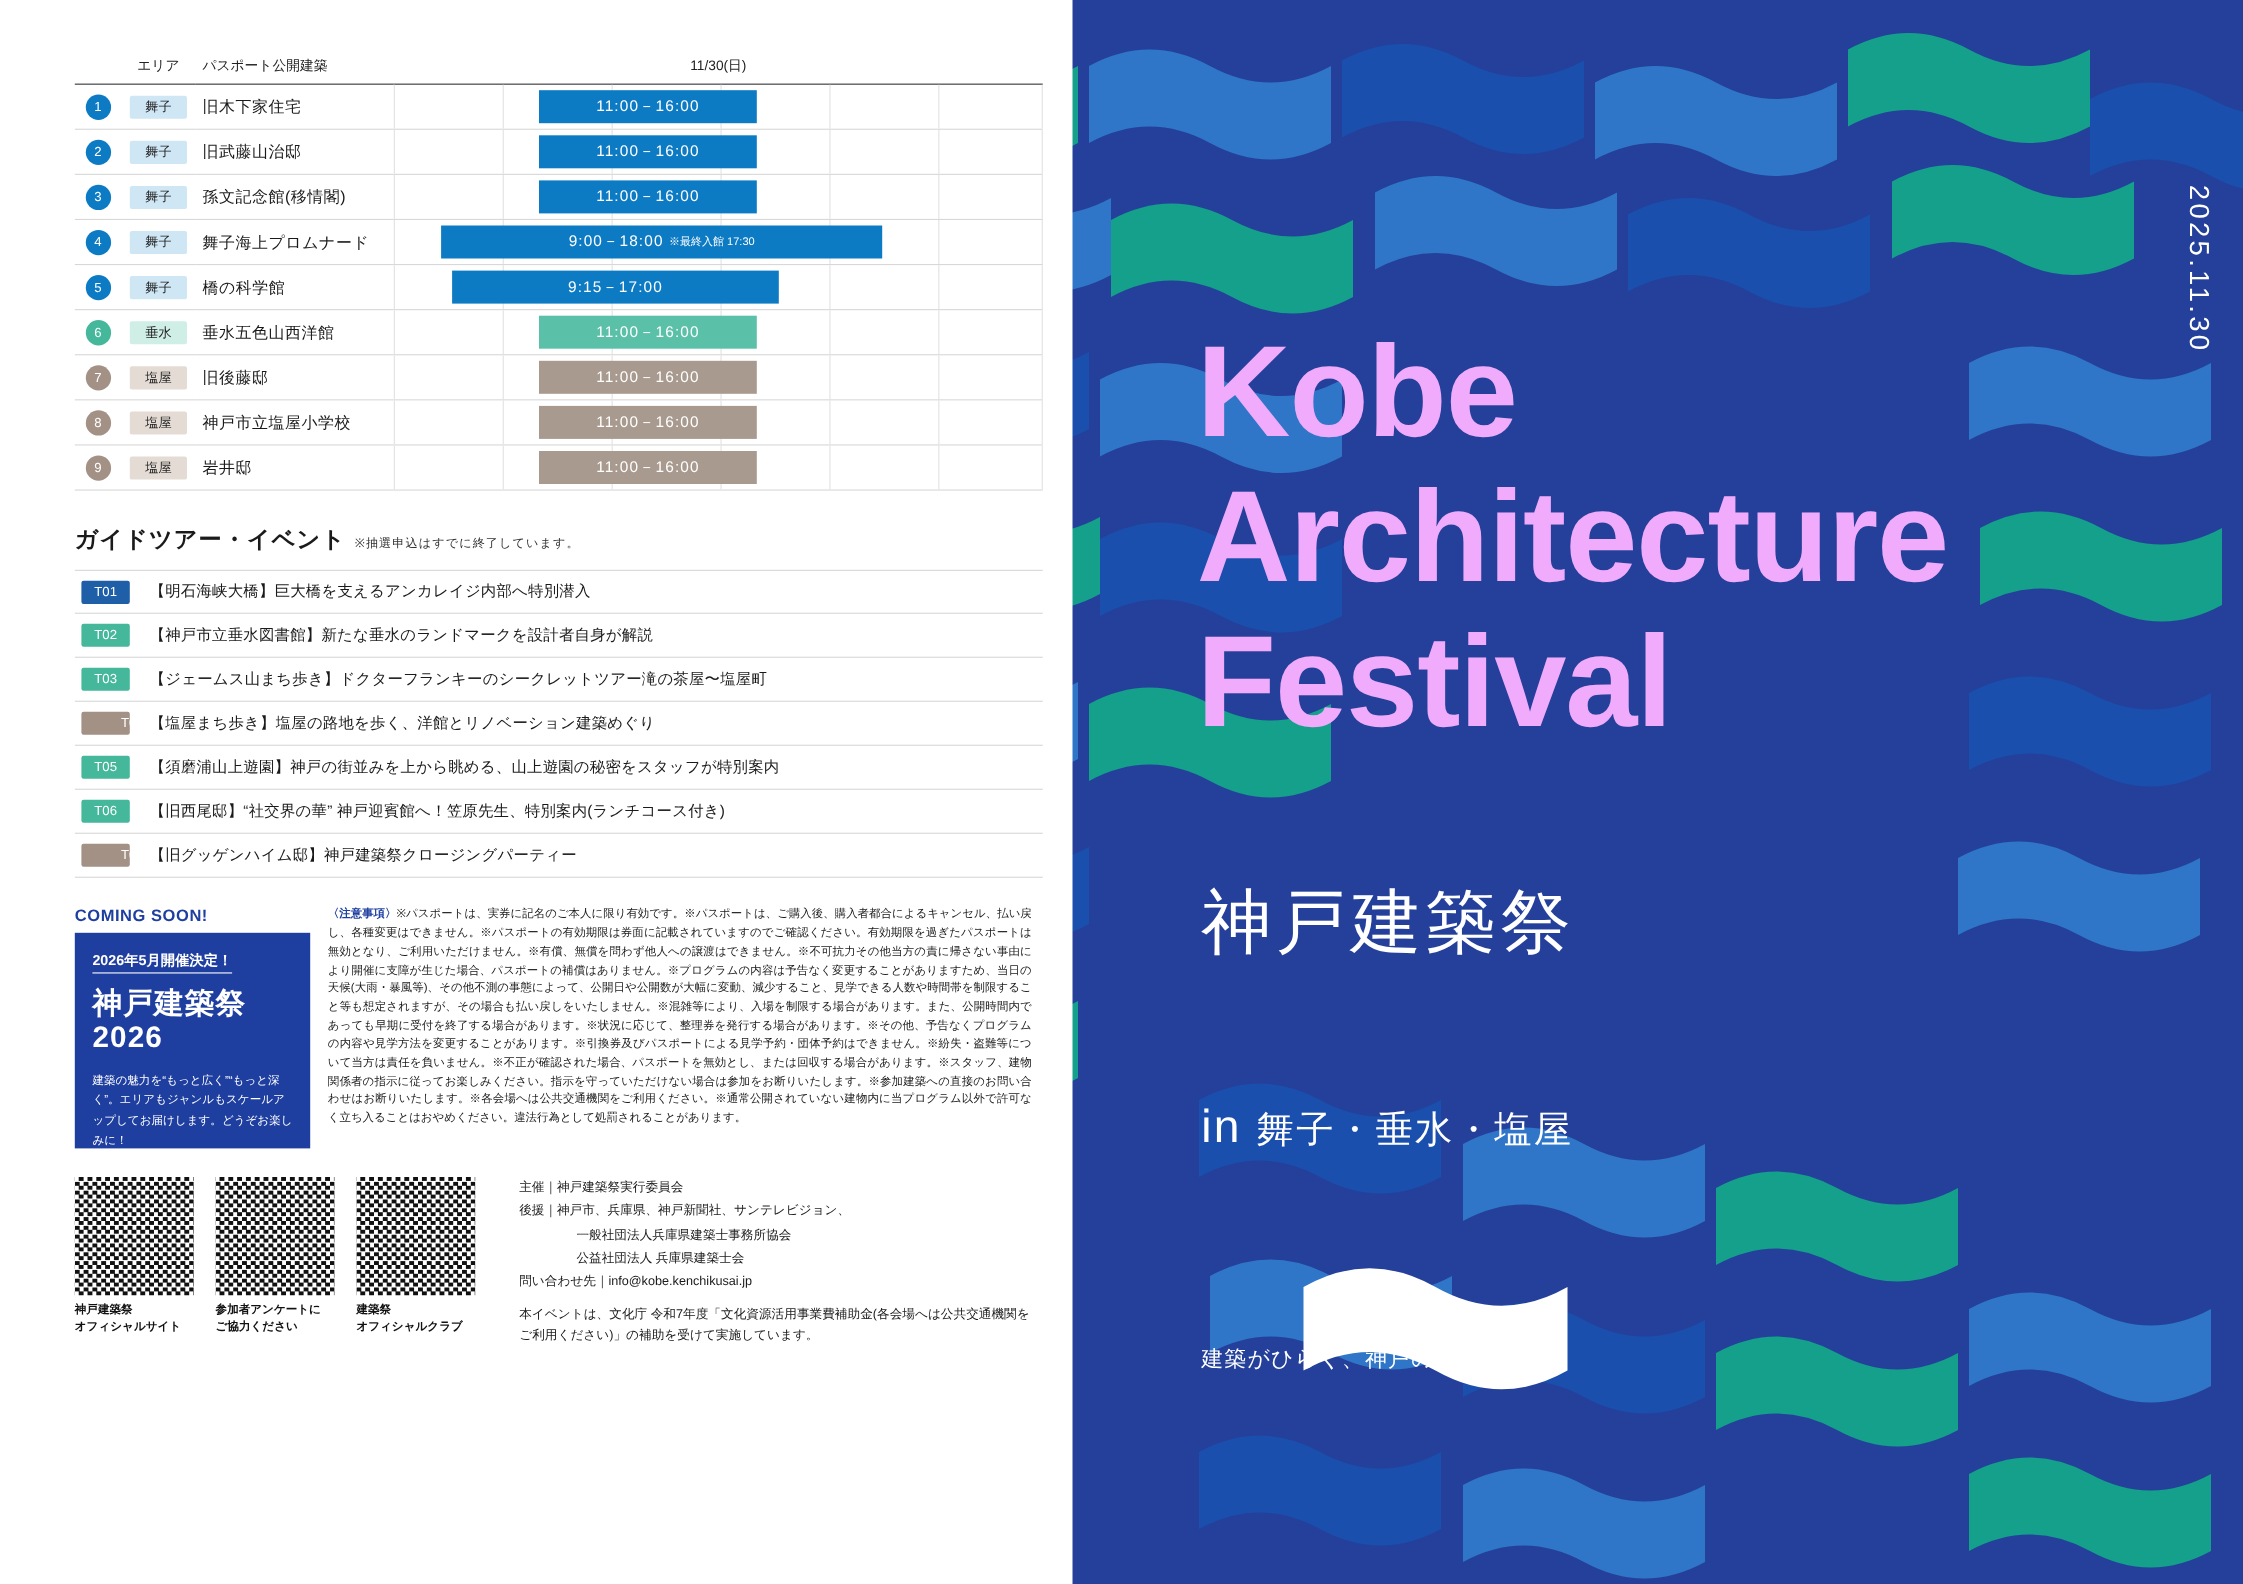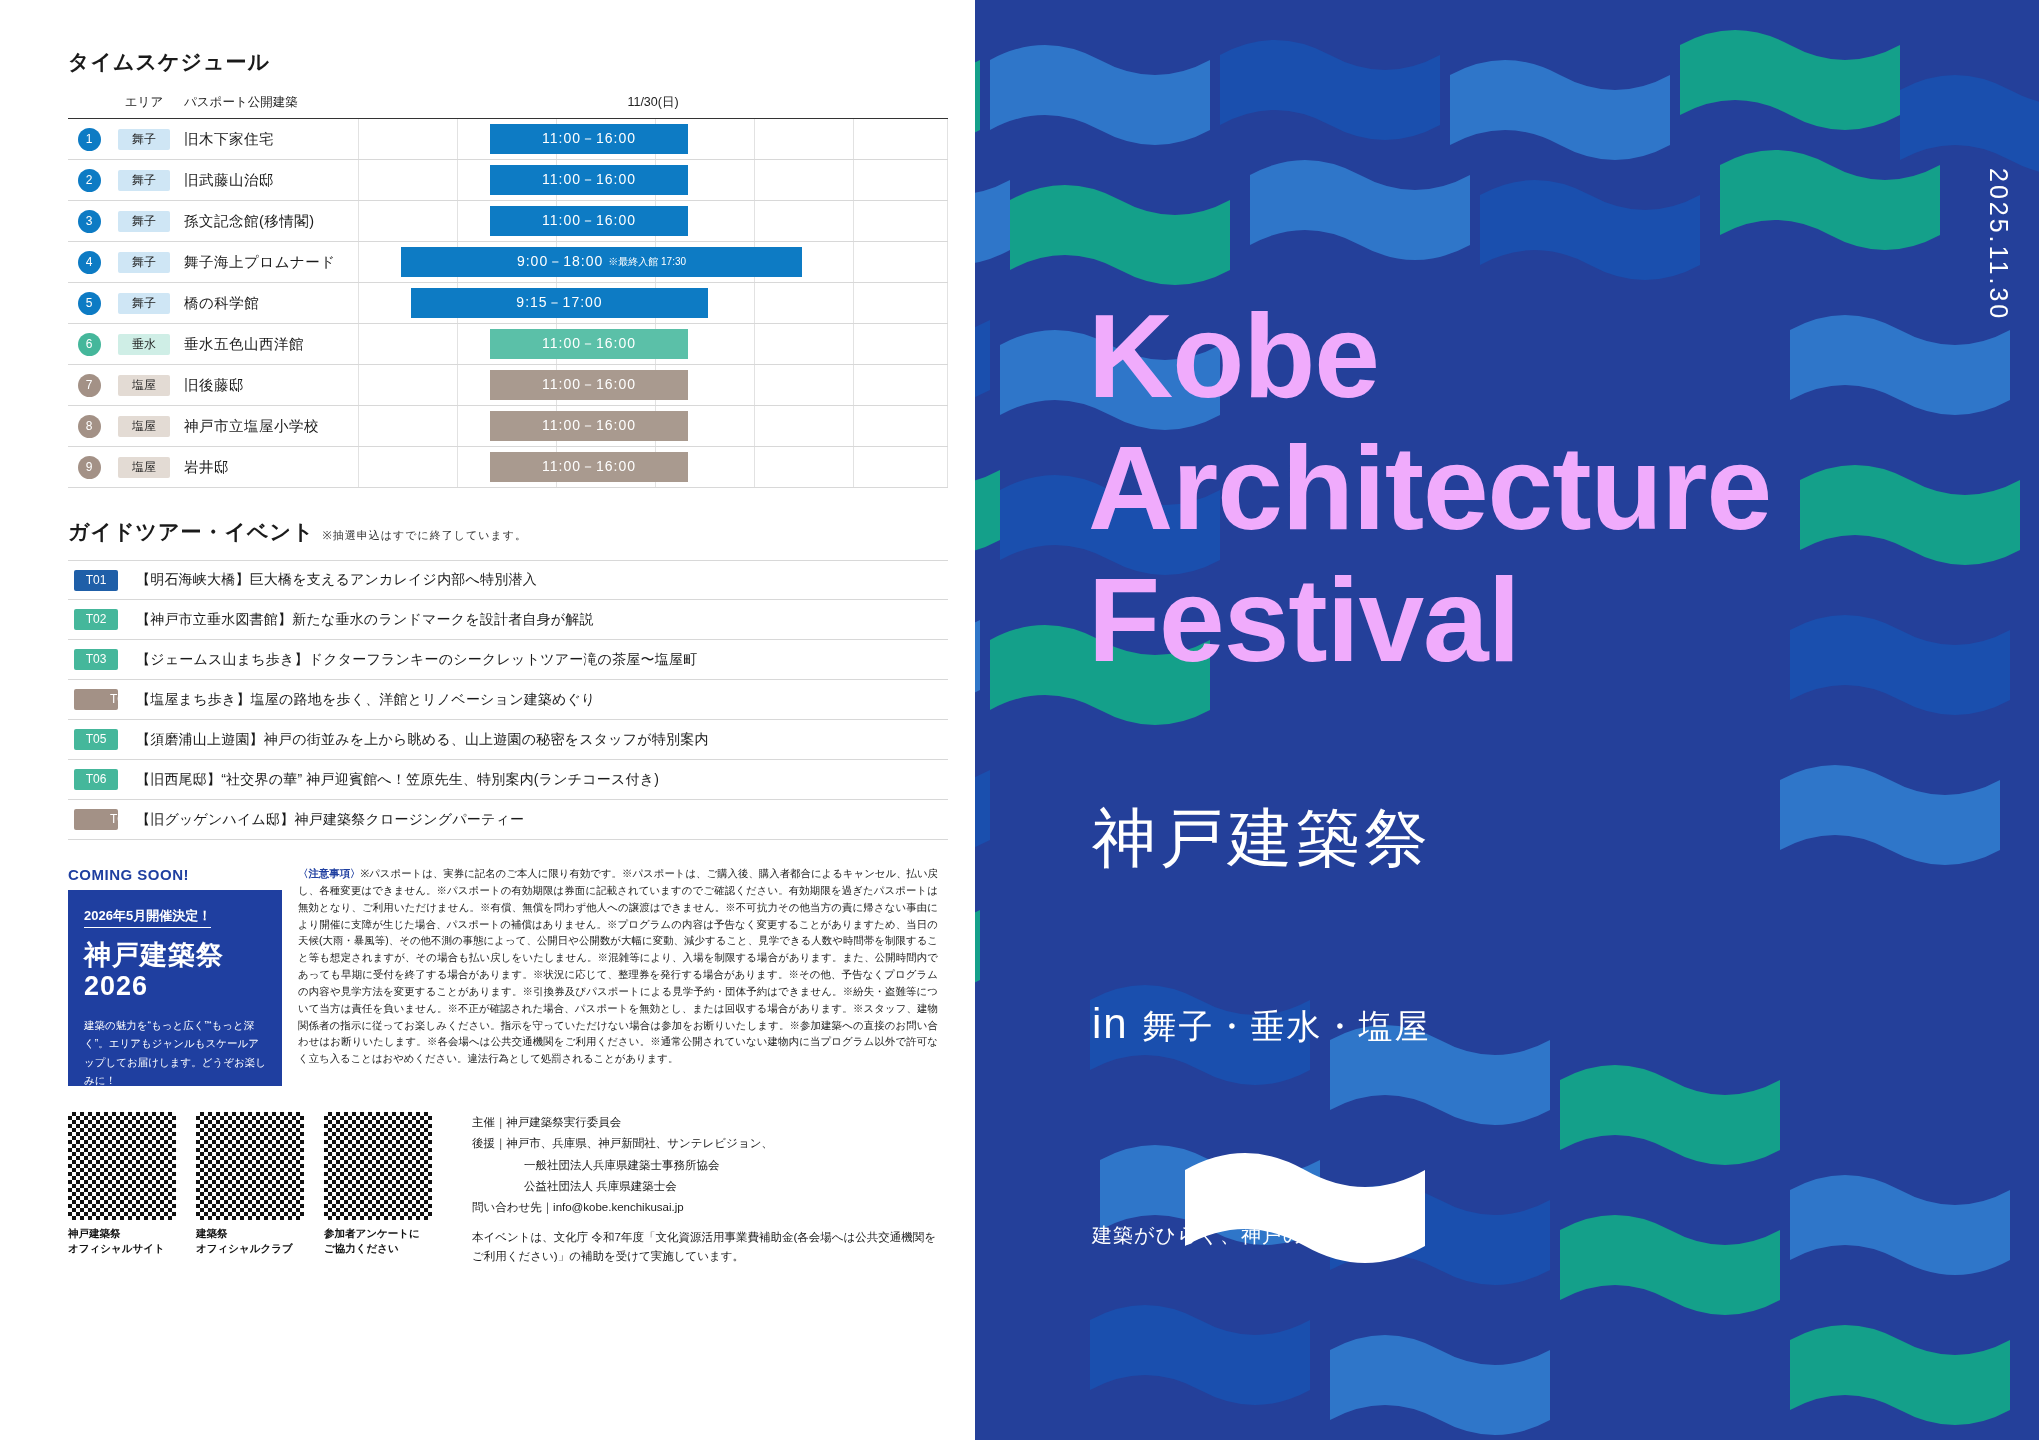--- a/index.html
+++ b/index.html
@@ -208,21 +208,20 @@
   <div class="jp-title">神戸建築祭</div>
   <div class="in-line">
     <span>in</span>
     <span class="sm">舞子・垂水・塩屋</span>
   </div>
   <div class="tagline">建築がひらく、神戸の記憶</div>
 
   <div class="sheet">
     <div class="sheet-inner">
 
-      <h2 class="section-title">タイムスケジュール</h2>
 
       <table class="sched">
         <thead>
           <tr>
             <th class="c-num"></th>
             <th class="c-area">エリア</th>
             <th class="c-name">パスポート公開建築</th>
             <th class="c-time">11/30(日)</th>
           </tr>
         </thead>
@@ -455,27 +454,27 @@
 
       <div class="bottom">
         <div class="qrs" id="qr-body">
             <div class="qr-item">
               <div class="qr-img"></div>
               <div class="qr-cap" style="white-space:pre-line">神戸建築祭
 オフィシャルサイト</div>
             </div>
             <div class="qr-item">
               <div class="qr-img"></div>
+              <div class="qr-cap" style="white-space:pre-line">参加者アンケートに
+ご協力ください</div>
+            </div>
+            <div class="qr-item">
+              <div class="qr-img"></div>
               <div class="qr-cap" style="white-space:pre-line">建築祭
 オフィシャルクラブ</div>
-            </div>
-            <div class="qr-item">
-              <div class="qr-img"></div>
-              <div class="qr-cap" style="white-space:pre-line">参加者アンケートに
-ご協力ください</div>
             </div>
           </div>
         <div class="credits">
           <div>主催｜神戸建築祭実行委員会</div>
           <div>後援｜神戸市、兵庫県、神戸新聞社、サンテレビジョン、</div>
           <div class="ind">一般社団法人兵庫県建築士事務所協会</div>
           <div class="ind">公益社団法人 兵庫県建築士会</div>
           <div>問い合わせ先｜info@kobe.kenchikusai.jp</div>
           <div style="margin-top:10px;width:470px;line-height:1.6">本イベントは、文化庁 令和7年度「文化資源活用事業費補助金(各会場へは公共交通機関をご利用ください)」の補助を受けて実施しています。</div>
         </div>

